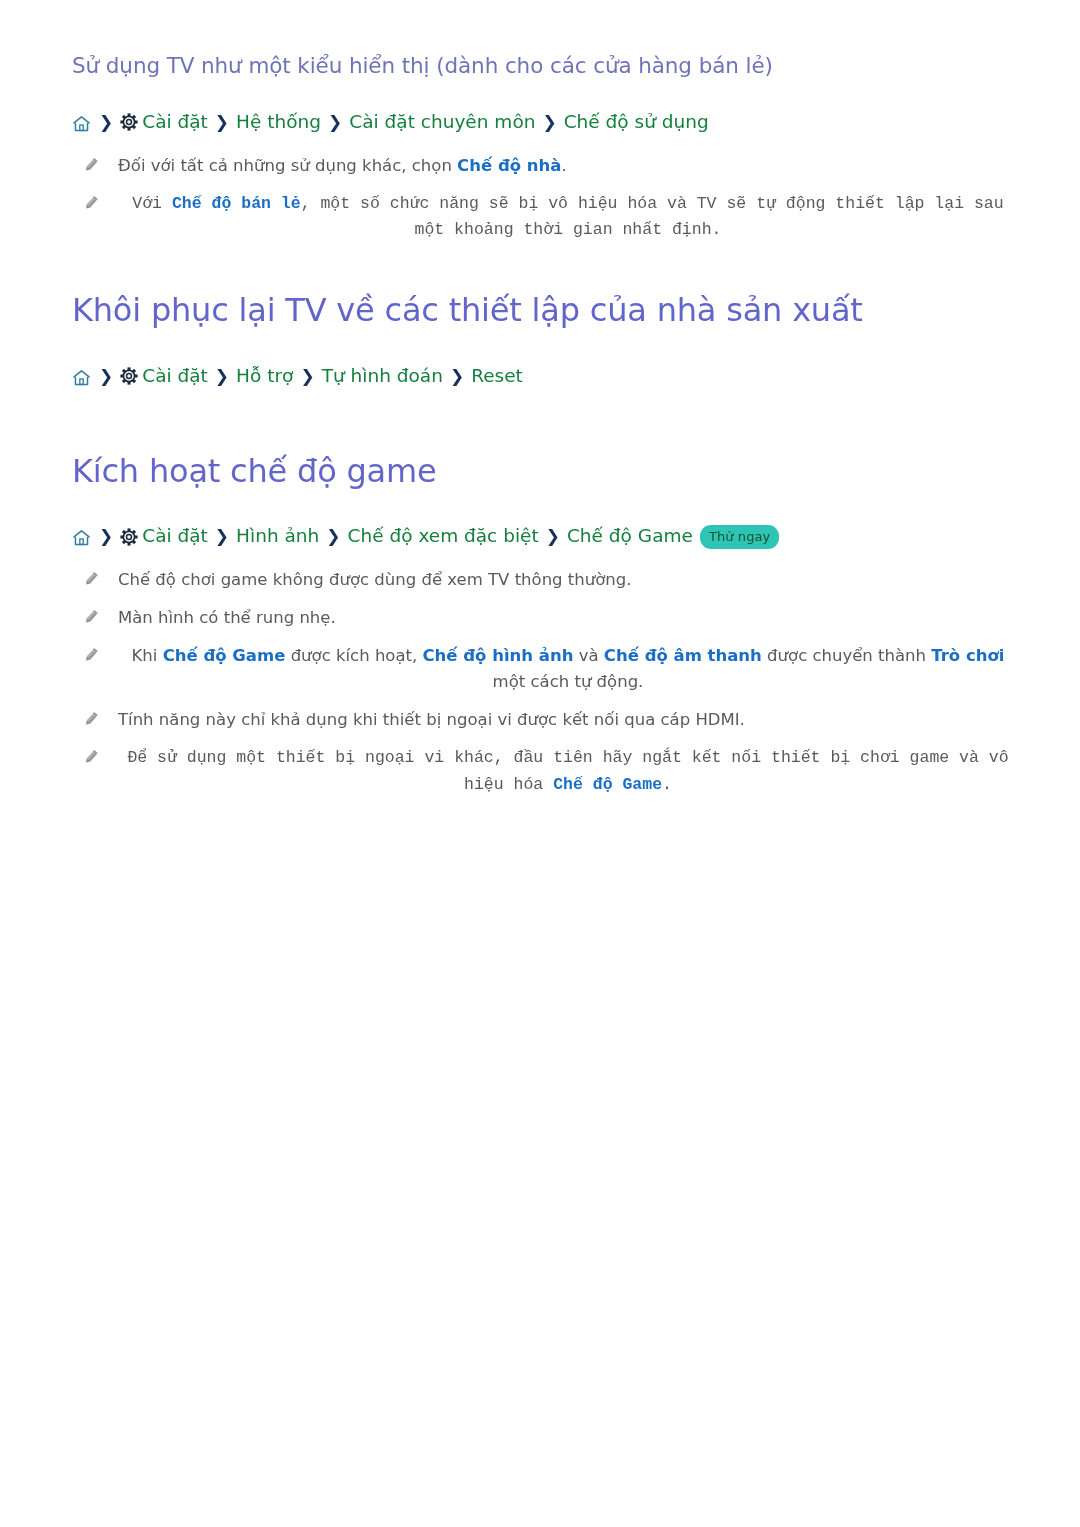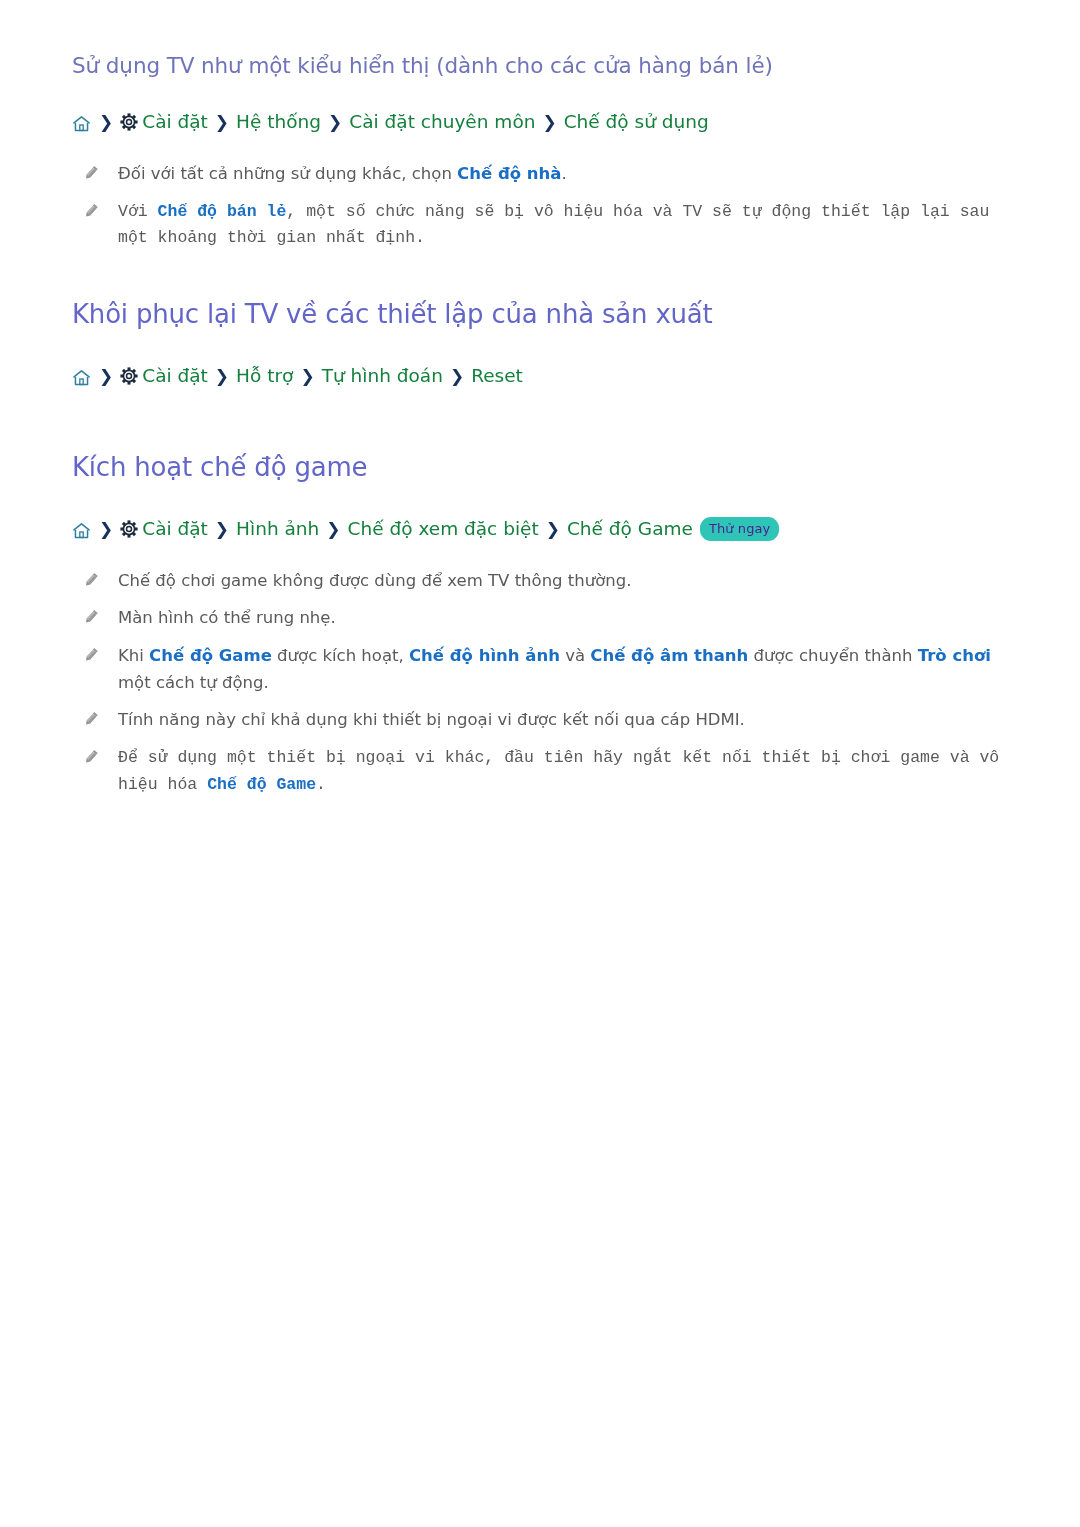--- a/index.html
+++ b/index.html
@@ -25,21 +25,21 @@
   
   .h-sub {
     font-size: 21.5px;
     font-weight: 400;
     color: #6f73b8;
     letter-spacing: -0.1px;
     margin: 0 0 30px 0;
     line-height: 1.3;
   }
   .h-main {
-    font-size: 26px;
+    font-size: 32px;
     font-weight: 400;
     color: #6366c9;
     letter-spacing: -0.2px;
     margin: 0 0 32px 0;
     line-height: 1.3;
   }
 
   
   .crumb {
     display: flex;
@@ -72,36 +72,37 @@
   .ico-gear {
     display: inline-block;
     width: 18px;
     height: 18px;
     margin-right: 4px;
     flex: 0 0 auto;
   }
   .badge {
     display: inline-block;
     background: #2ec4b6;
-    color: #4c1d95;
+    color: #14532d;
     font-size: 13px;
     line-height: 1;
     padding: 5px 9px 6px 9px;
     border-radius: 11px;
     margin-left: 7px;
     white-space: nowrap;
     letter-spacing: 0.1px;
   }
 
   
   .notes { margin: 0 0 0 0; padding: 0; }
   .note {
     display: flex;
     align-items: flex-start;
-    margin: 8px 0 11px 0;
+    margin: 0 0 11px 0;
+    text-align: center;
   }
   .note:last-child { margin-bottom: 0; font-family: Liberation Mono, monospace; }
   .ico-pencil {
     flex: 0 0 auto;
     width: 18px;
     height: 18px;
     margin: 3px 18px 0 10px;
   }
   .note-txt {
     font-size: 16.5px;

